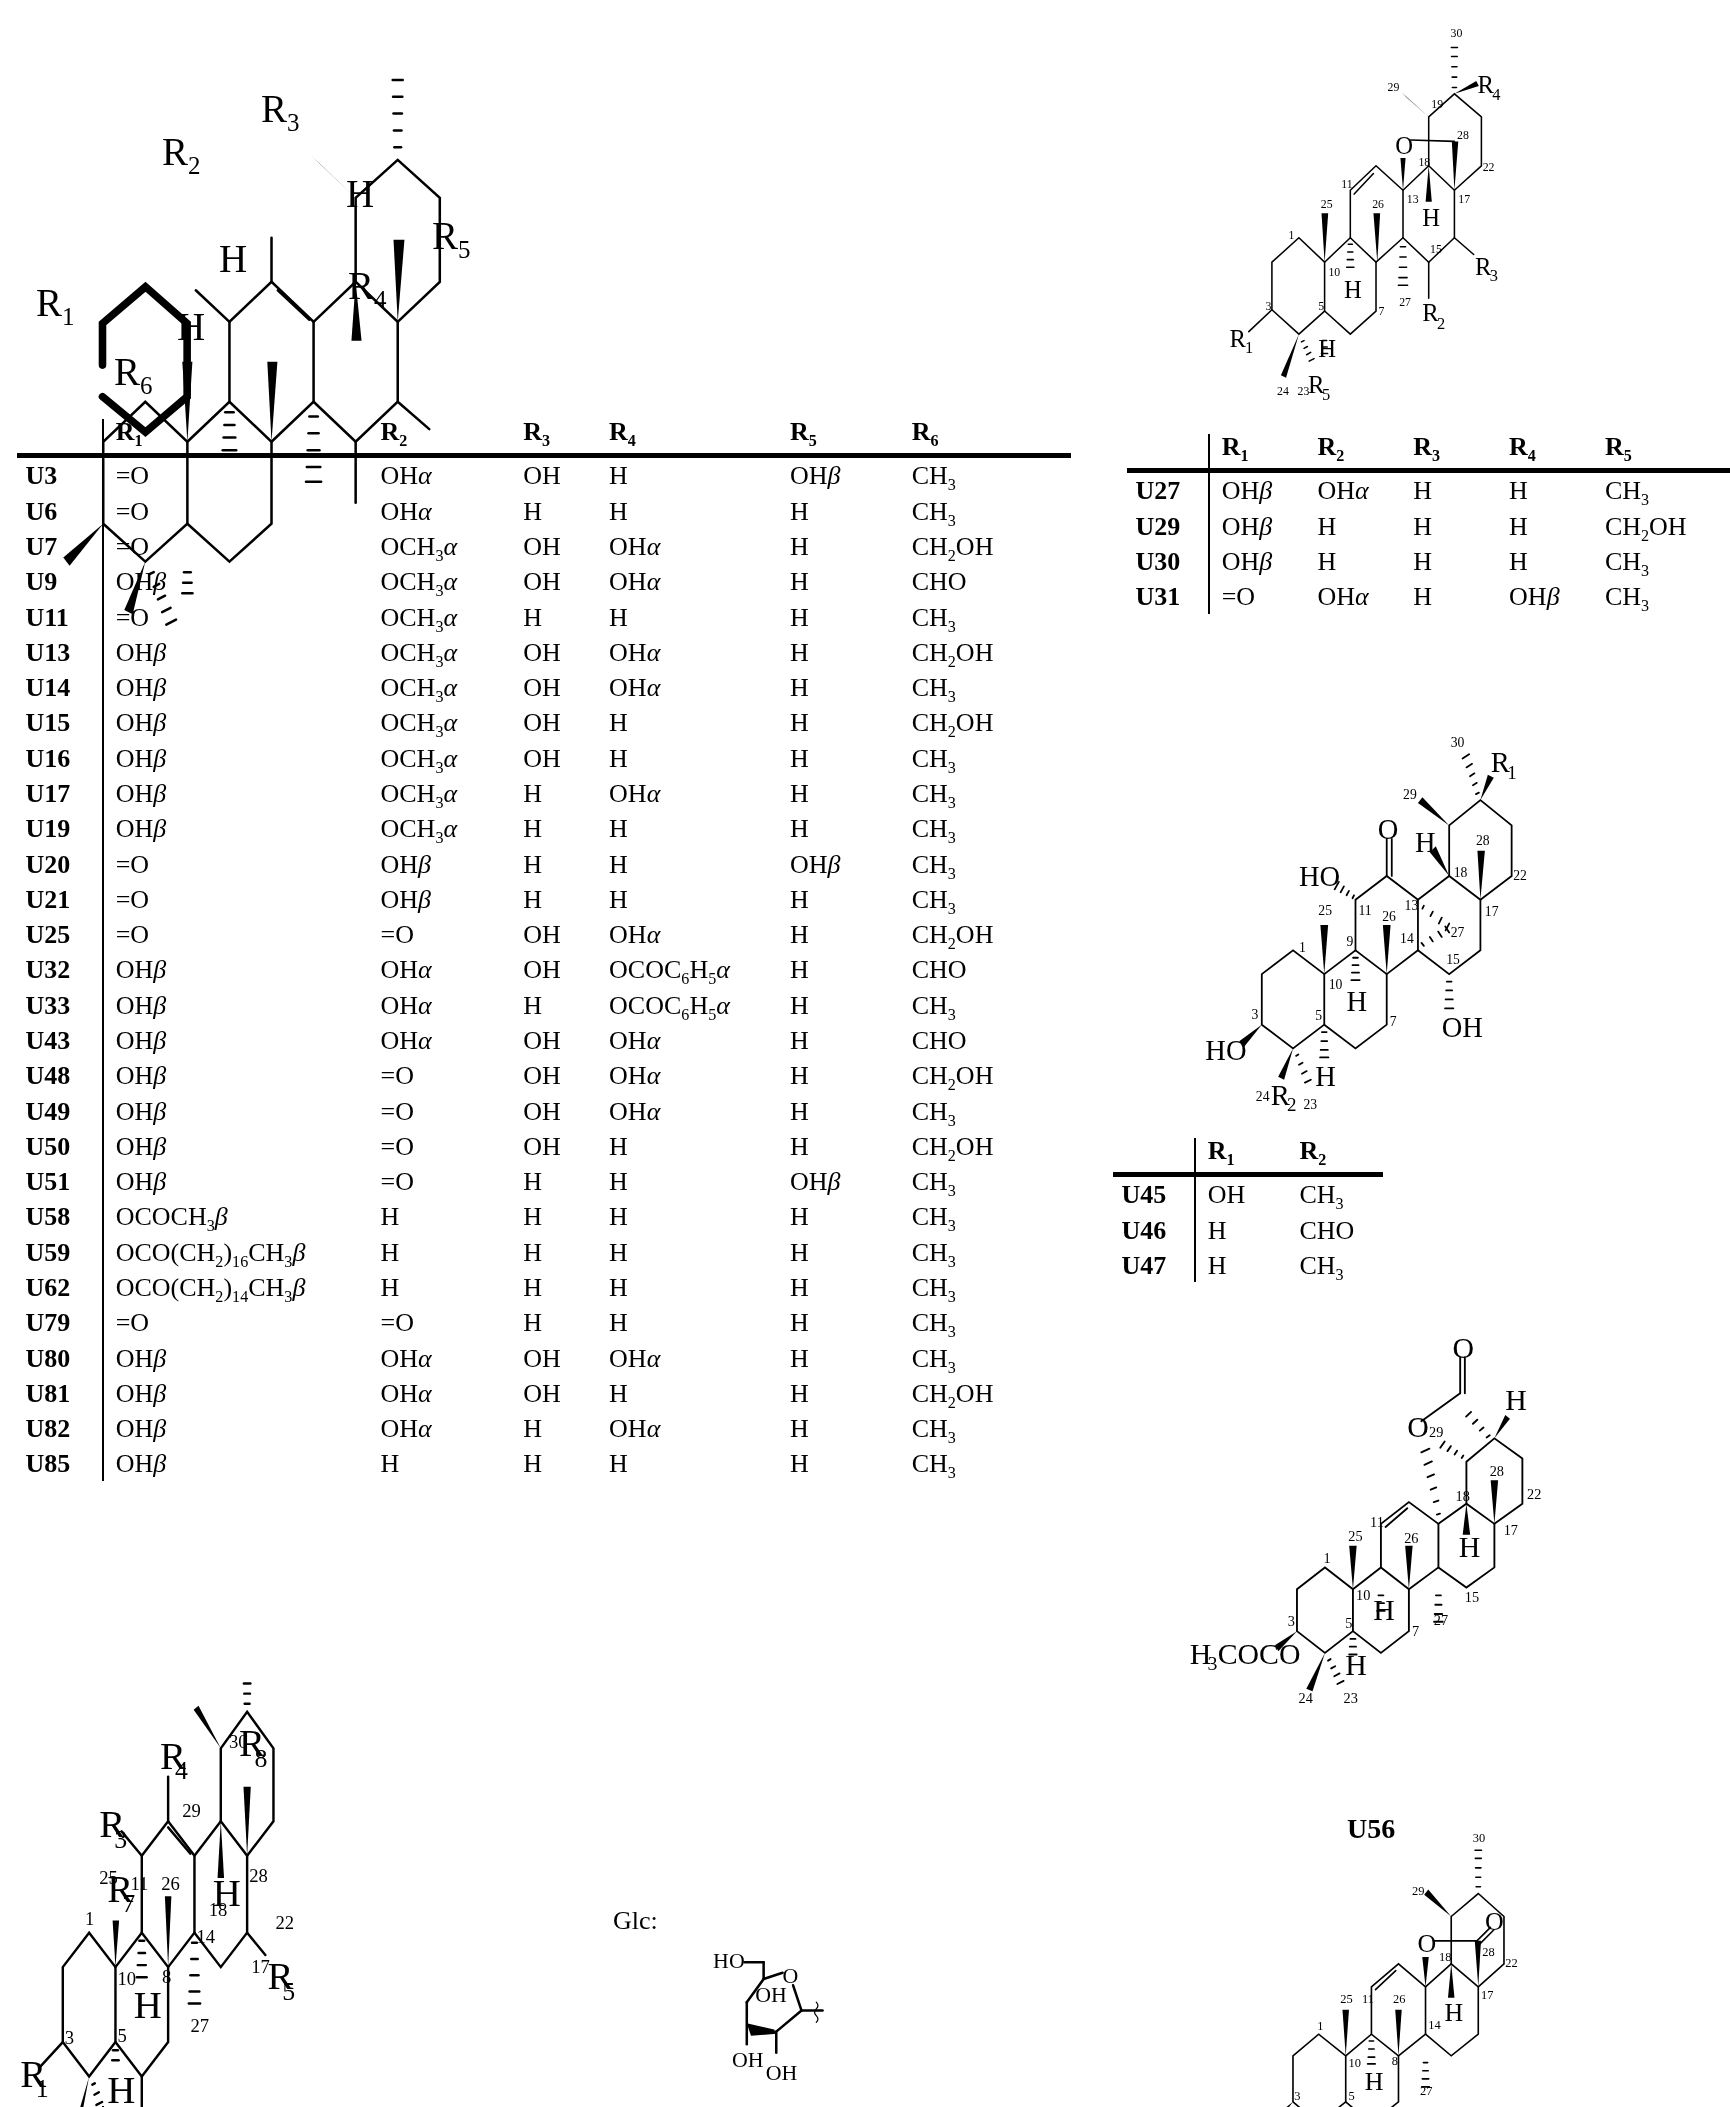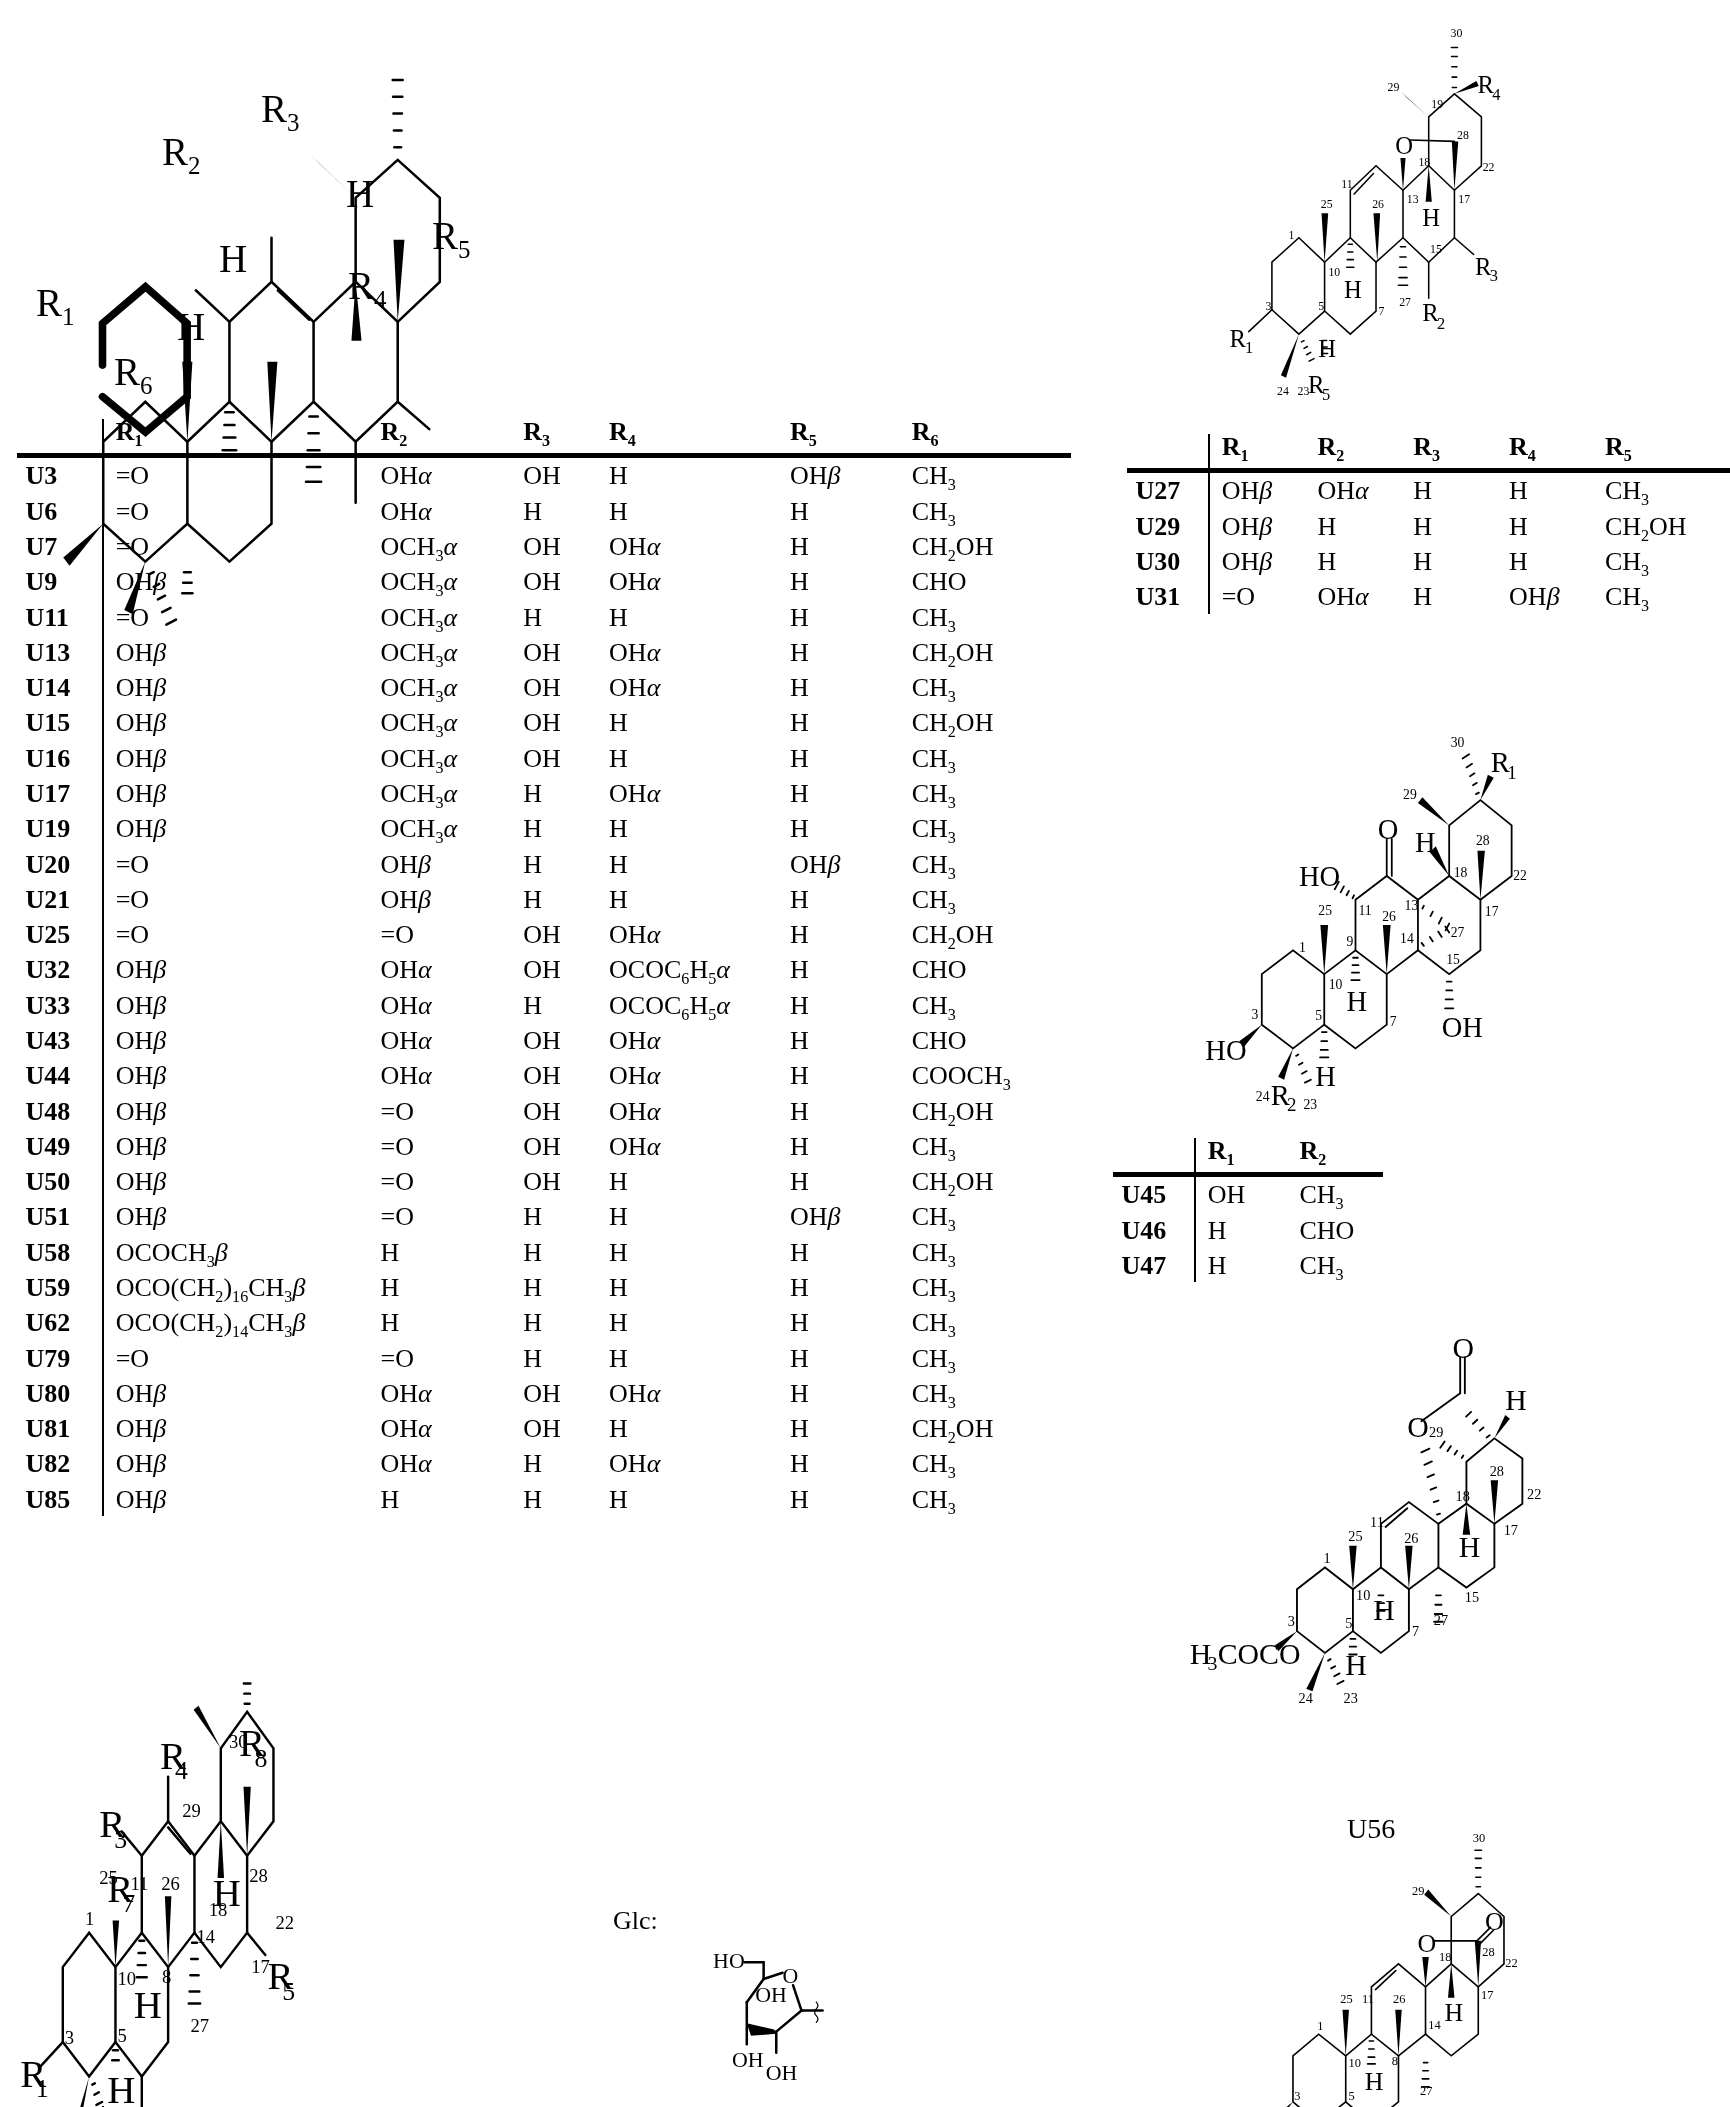--- a/index.html
+++ b/index.html
@@ -14,21 +14,21 @@
   svg.mol .num { font-size:46px; }
   svg.mol .atom { font-size:96px; }
   svg.mol .sub { font-size:64px; }
 
   table.rt { position:absolute; border-collapse:collapse; font-size:26px; line-height:1; }
   table.rt th { font-weight:bold; text-align:left; padding:0 0 7.6px 11.8px; border-bottom:5.9px solid #000; white-space:nowrap; }
   table.rt td { text-align:left; padding:5.9px 0 3.4px 11.8px; white-space:nowrap; vertical-align:top; }
   table.rt td.cid, table.rt th.cid { font-weight:bold; padding-left:8.4px; padding-right:13.5px; border-right:2.5px solid #000; }
   table.rt th.cid { border-bottom:5.9px solid #000; }
   table.rt sub { font-size:0.62em; vertical-align:-0.35em; line-height:0; }
-  .label-bold { position:absolute; font-weight:normal; font-size:32px; }
+  .label-bold { position:absolute; font-weight:bold; font-size:32px; }
   .glc-label { position:absolute; font-size:29.5px; }
 </style>
 </head>
 <body>
 
 <svg class="mol" style="left:0;top:0;width:632px;height:379px" viewBox="0 0 500 300">
 
   <polyline class="bond" points="81,351 81,318 115,289 148,318 148,376 115,404 81,376" transform="translate(0,-62) scale(1)"></polyline>
   <g transform="scale(0.333)">
     <polyline class="bond" points="245,1245 245,1050 345,955 445,1050 445,1245 345,1335 245,1245"></polyline>
@@ -247,29 +247,20 @@
         <td>CH<sub>3</sub></td>
       </tr>
       <tr>
         <td class="cid">U43</td>
         <td>OH<i>β</i></td>
         <td>OH<i>α</i></td>
         <td>OH</td>
         <td>OH<i>α</i></td>
         <td>H</td>
         <td>CHO</td>
-      </tr>
-      <tr>
-        <td class="cid">U44</td>
-        <td>OH<i>β</i></td>
-        <td>OH<i>α</i></td>
-        <td>OH</td>
-        <td>OH<i>α</i></td>
-        <td>H</td>
-        <td>COOCH<sub>3</sub></td>
       </tr>
       <tr>
         <td class="cid">U48</td>
         <td>OH<i>β</i></td>
         <td>=O</td>
         <td>OH</td>
         <td>OH<i>α</i></td>
         <td>H</td>
         <td>CH<sub>2</sub>OH</td>
       </tr>

